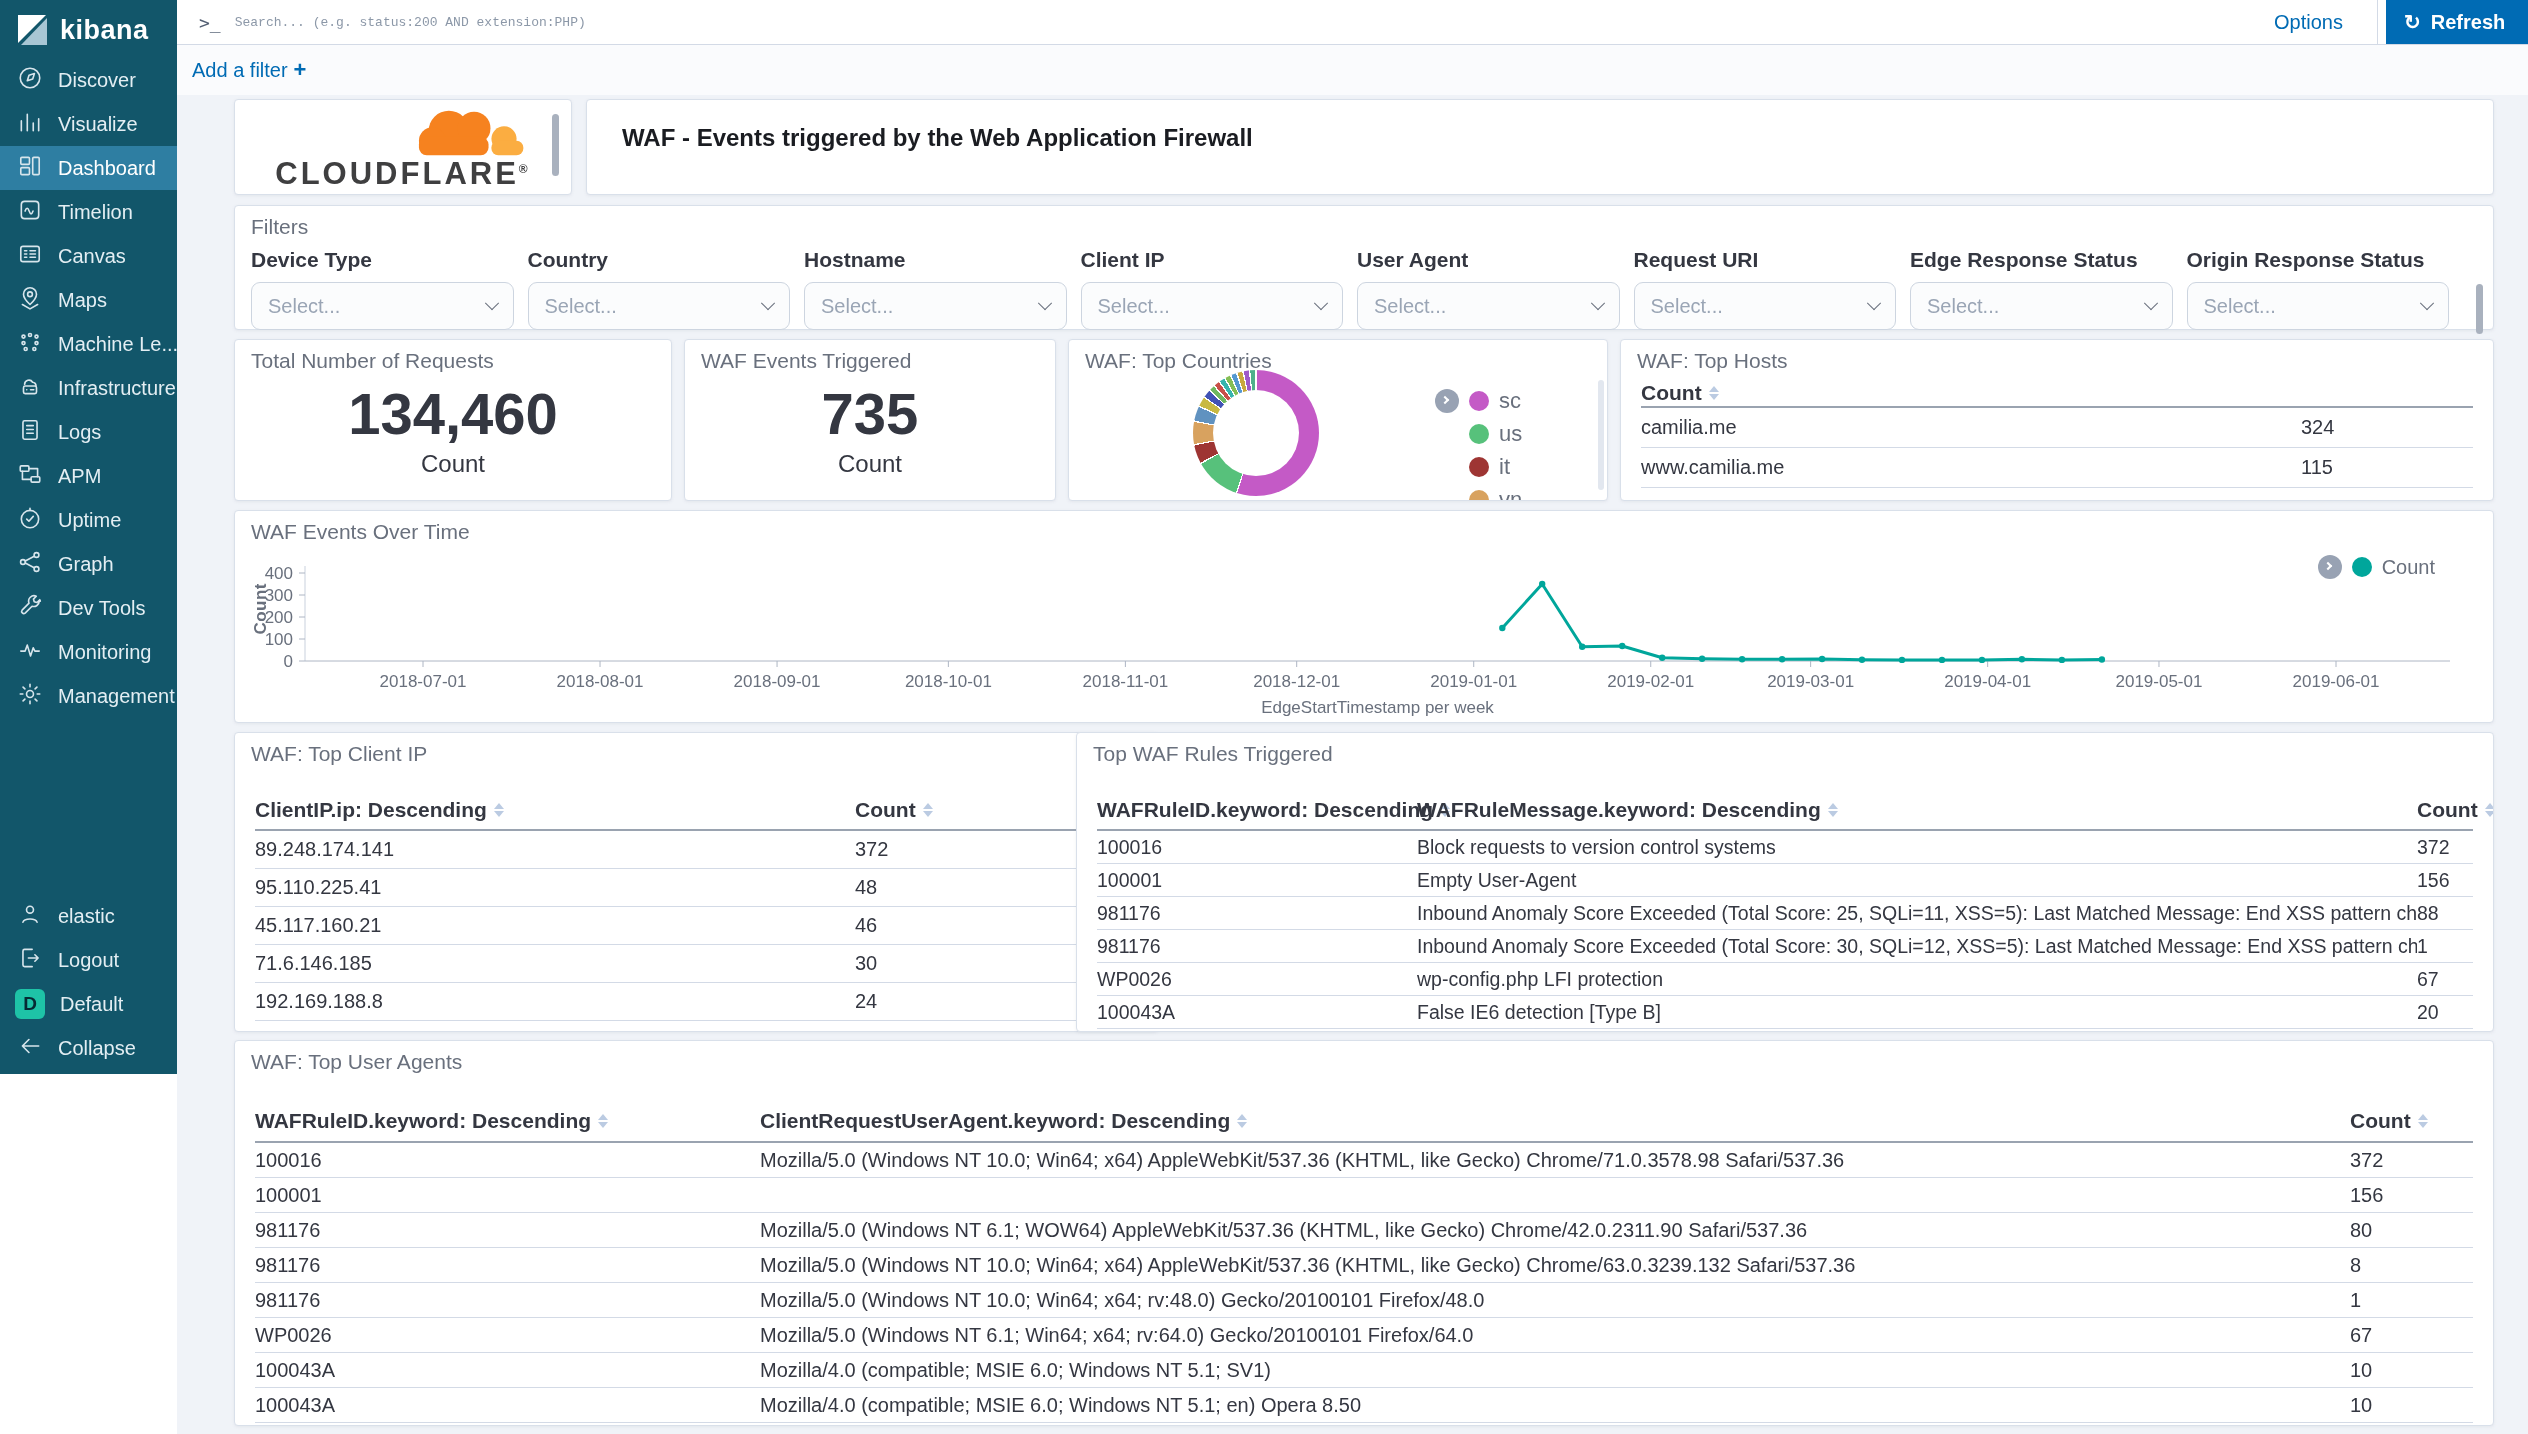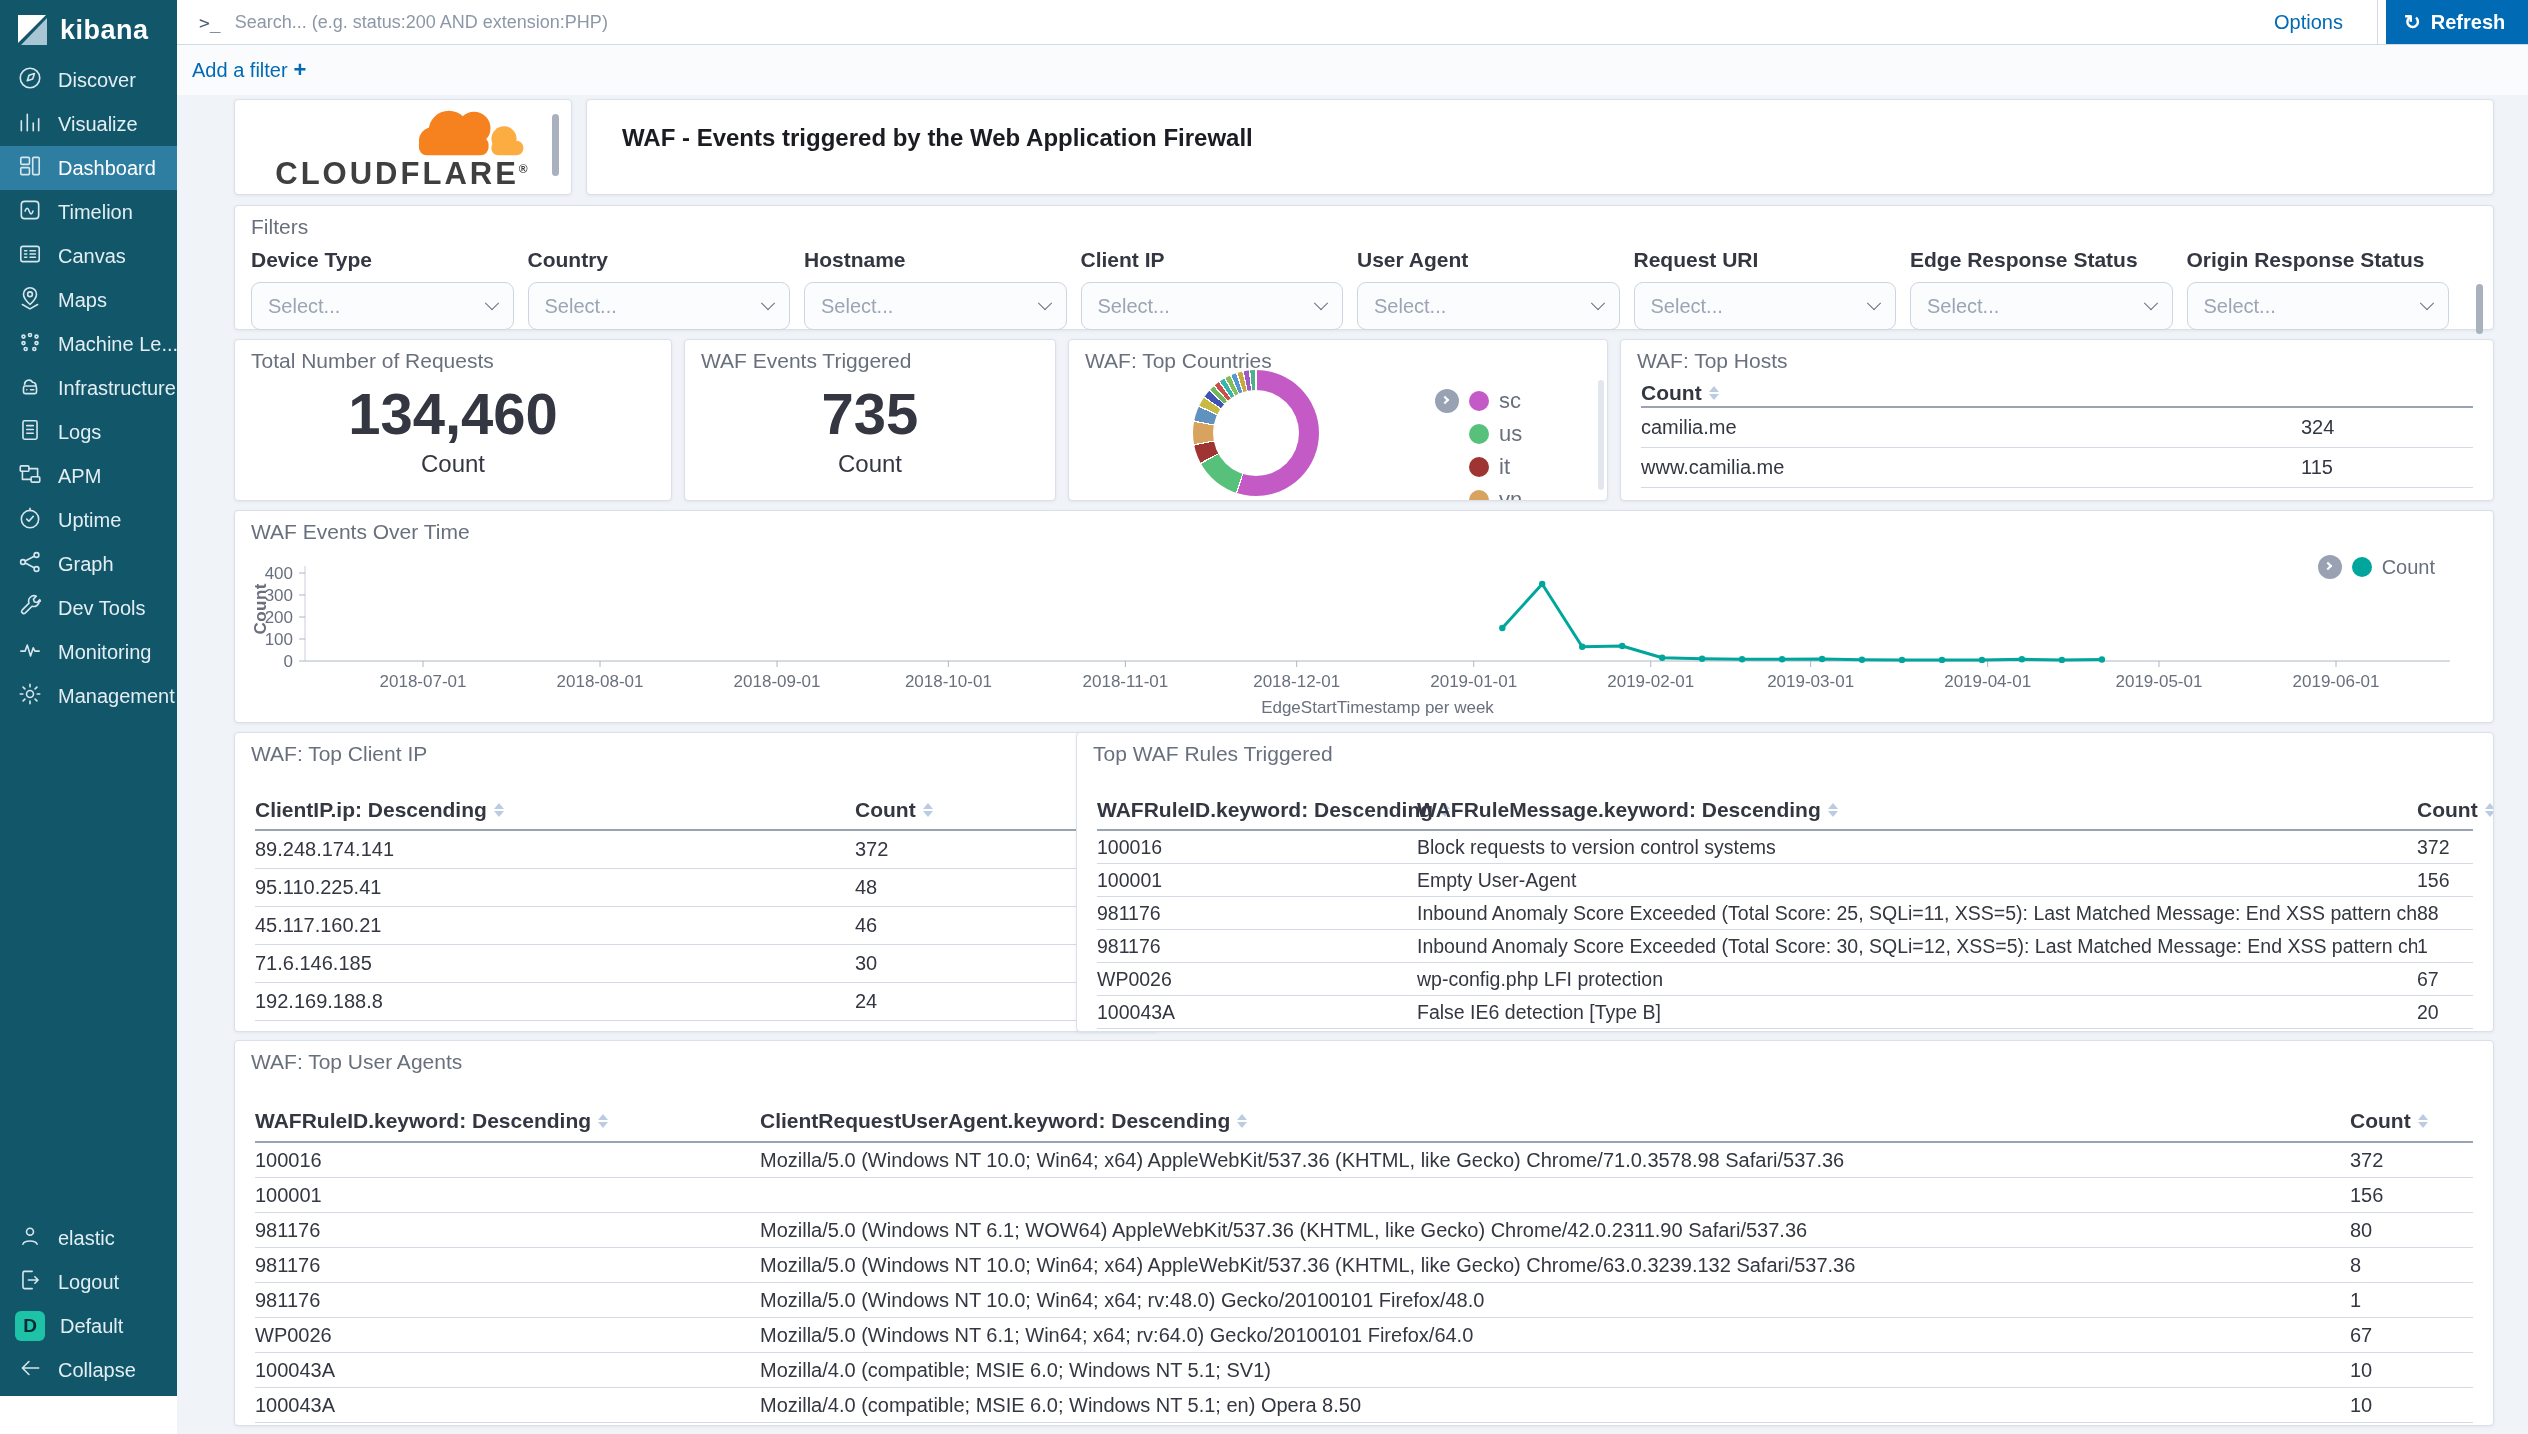--- a/index.html
+++ b/index.html
@@ -1,34 +1,34 @@
 <!DOCTYPE html>
 <html><head>
 <meta charset="utf-8">
 <style>
   * { margin:0; padding:0; box-sizing:border-box; }
   body { font-family:"Liberation Sans", sans-serif; background:#fff; }
   .screen { position:relative; width:2528px; height:1434px; overflow:hidden; background:#fff; }
 
   
-  .sidebar { position:absolute; left:0; top:0; width:177px; height:1396px; background:#12566A; z-index:5; }
+  .sidebar { position:absolute; left:0; top:0; width:177px; height:1074px; background:#12566A; z-index:5; }
   .side-logo { display:flex; align-items:center; gap:10px; padding:12px 0 10px 14px; }
   .side-logo span { color:#fff; font-size:27px; font-weight:600; letter-spacing:.5px; }
   .side-item { display:flex; align-items:center; gap:15px; height:44px; padding-left:17px; cursor:pointer; }
   .side-item .lbl { color:#E3EEF3; font-size:20px; white-space:nowrap; }
   .side-item.active { background:#2E7EA2; }
   .side-item.active .lbl { color:#fff; }
   .side-footer { position:absolute; left:0; bottom:4px; width:100%; }
   .space-badge { width:30px; height:30px; border-radius:6px; background:#1EC3A7; color:#062A33; font-weight:bold; font-size:19px; display:flex; align-items:center; justify-content:center; margin-left:-2px; }
 
   
   .topbar { position:absolute; left:177px; top:0; right:0; height:45px; background:#fff; border-bottom:1px solid #D3DAE6; display:flex; align-items:stretch; z-index:4; }
   .search-wrap { flex:1; display:flex; align-items:center; gap:14px; padding-left:22px; }
   .search-glyph { font-family:"DejaVu Sans Mono", monospace; color:#546074; font-size:18px; }
-  .search-input { border:none; outline:none; flex:1; font-size:18px; color:#343741; font-family:Liberation Sans, sans-serif; }
+  .search-input { border:none; outline:none; flex:1; font-size:13px; color:#343741; font-family:Liberation Mono, monospace; }
   .search-input::placeholder { color:#8C98A8; }
   .opt-link { display:flex; align-items:center; padding:11px 34px; color:#006BB4; font-size:20px; cursor:pointer; }
   .top-divider { width:1px; background:#D3DAE6; }
   .refresh-btn { position:relative; right:-8px; width:150px; background:#006BB4; color:#fff; font-size:20px; font-weight:600; display:flex; align-items:center; justify-content:flex-start; gap:10px; padding-left:18px; border:none; cursor:pointer; }
 
   
   .filterbar { position:absolute; left:177px; top:45px; right:0; height:50px; background:#FAFBFD; display:flex; align-items:center; padding-left:15px; z-index:3; }
   .addfilter { color:#006BB4; font-size:20px; cursor:pointer; }
   .addfilter b { font-size:22px; margin-left:6px; }
 

